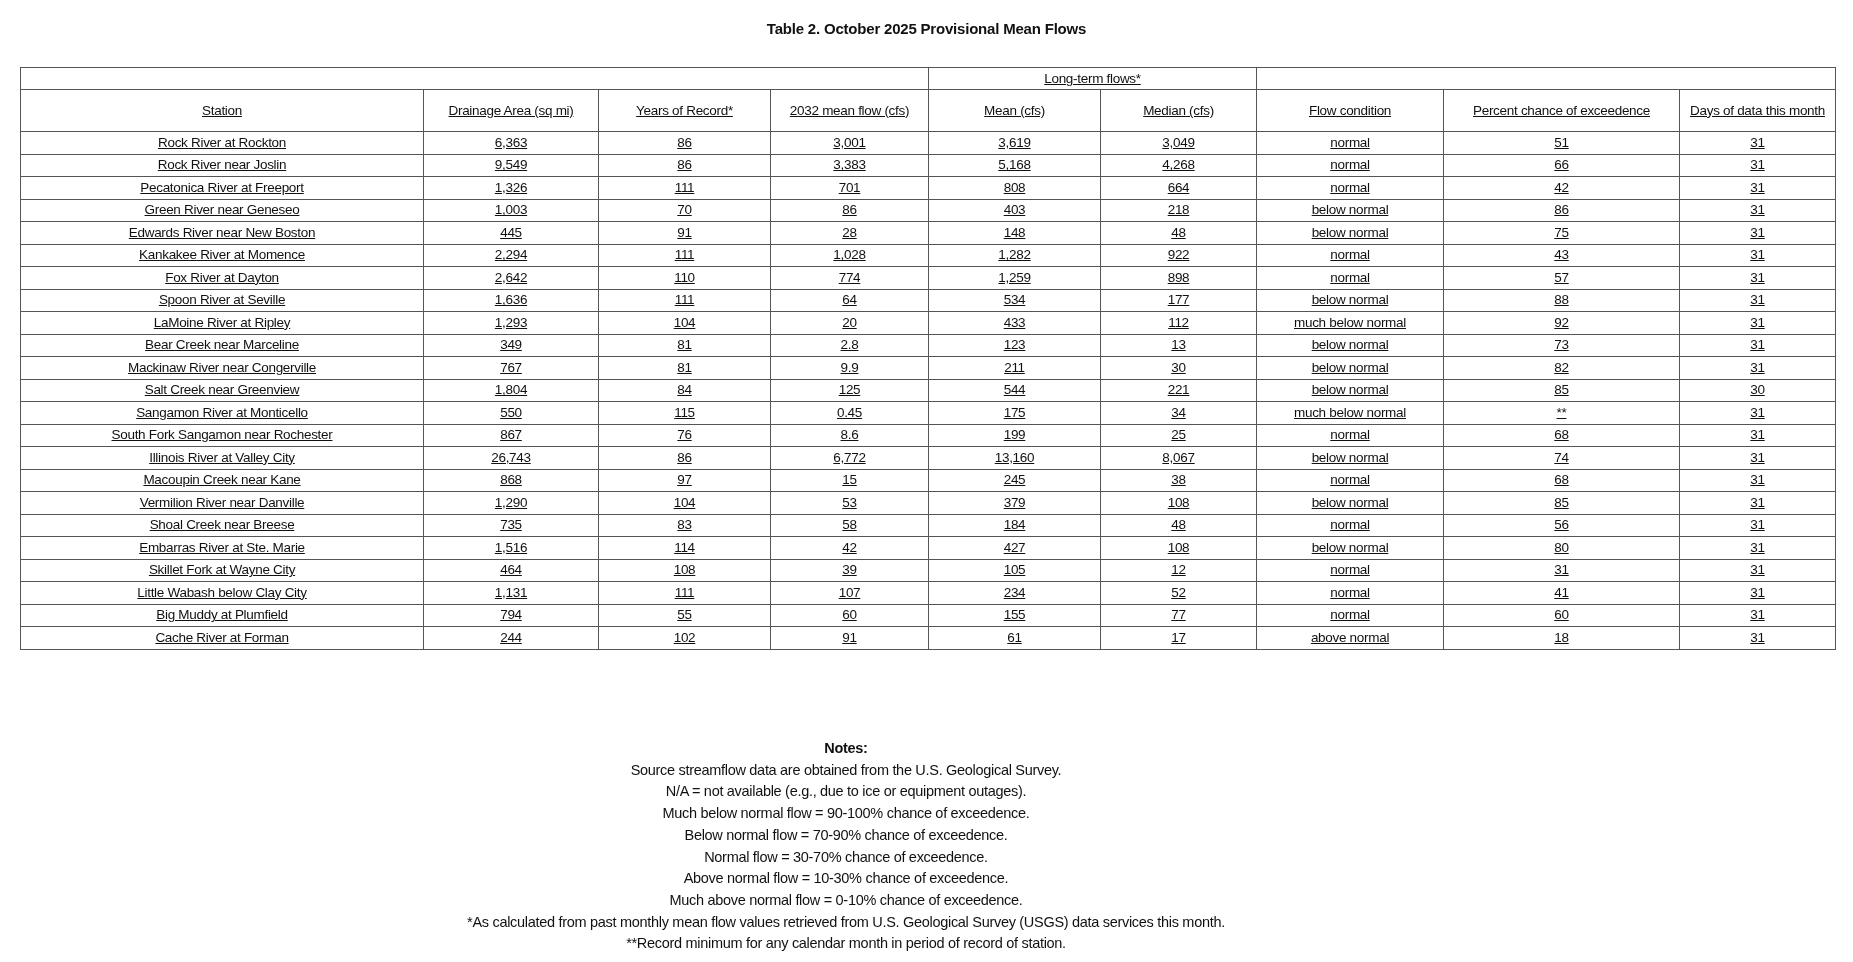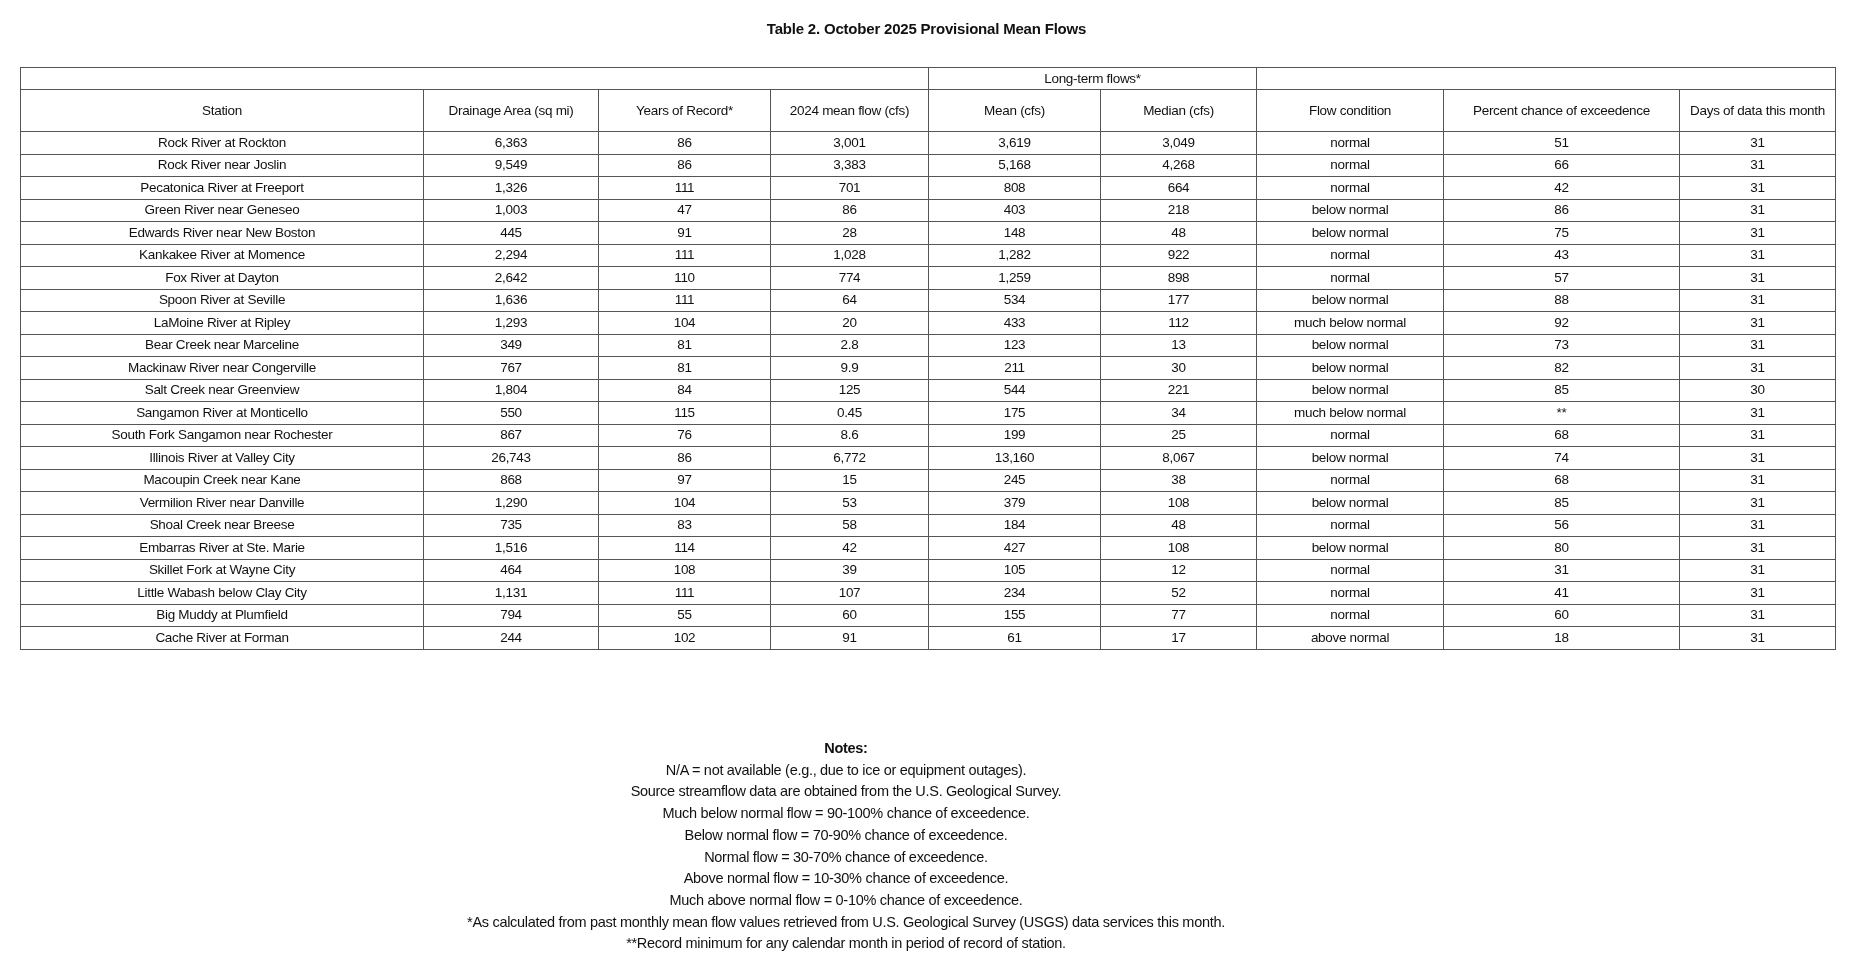--- a/index.html
+++ b/index.html
@@ -27,20 +27,21 @@
     }
     table.flows {
       position: absolute;
       top: 67px;
       left: 20px;
       width: 1815px;
       border-collapse: collapse;
       table-layout: fixed;
       font-size: 13.5px;
       letter-spacing: -0.3px;
+      text-decoration: underline;
     }
     table.flows td, table.flows th {
       border: 1px solid #555555;
       text-align: center;
       padding: 0 2px;
       font-weight: normal;
       white-space: nowrap;
       overflow: hidden;
     }
     tr.group-row th { height: 21px; }
@@ -80,21 +81,21 @@
   <thead>
     <tr class="group-row">
       <th colspan="4"></th>
       <th colspan="2">Long-term flows*</th>
       <th colspan="3"></th>
     </tr>
     <tr class="header-row">
       <th>Station</th>
       <th>Drainage Area (sq mi)</th>
       <th>Years of Record*</th>
-      <th>2024 mean flow (cfs)</th>
+      <th>2032 mean flow (cfs)</th>
       <th>Mean (cfs)</th>
       <th>Median (cfs)</th>
       <th>Flow condition</th>
       <th>Percent chance of exceedence</th>
       <th>Days of data this month</th>
     </tr>
   </thead>
   <tbody id="table-body">
       <tr class="data-row">
         <td>Rock River at Rockton</td>
@@ -125,21 +126,21 @@
         <td>701</td>
         <td>808</td>
         <td>664</td>
         <td>normal</td>
         <td>42</td>
         <td>31</td>
       </tr>
       <tr class="data-row">
         <td>Green River near Geneseo</td>
         <td>1,003</td>
-        <td>47</td>
+        <td>70</td>
         <td>86</td>
         <td>403</td>
         <td>218</td>
         <td>below normal</td>
         <td>86</td>
         <td>31</td>
       </tr>
       <tr class="data-row">
         <td>Edwards River near New Boston</td>
         <td>445</td>
@@ -348,22 +349,22 @@
         <td>above normal</td>
         <td>18</td>
         <td>31</td>
       </tr>
     </tbody>
 </table>
 
 <div class="notes">
   <div class="notes-title">Notes:</div>
   <div id="notes-lines">
+      <div>Source streamflow data are obtained from the U.S. Geological Survey.</div>
       <div>N/A = not available (e.g., due to ice or equipment outages).</div>
-      <div>Source streamflow data are obtained from the U.S. Geological Survey.</div>
       <div>Much below normal flow = 90-100% chance of exceedence.</div>
       <div>Below normal flow = 70-90% chance of exceedence.</div>
       <div>Normal flow = 30-70% chance of exceedence.</div>
       <div>Above normal flow = 10-30% chance of exceedence.</div>
       <div>Much above normal flow = 0-10% chance of exceedence.</div>
       <div>*As calculated from past monthly mean flow values retrieved from U.S. Geological Survey (USGS) data services this month.</div>
       <div>**Record minimum for any calendar month in period of record of station.</div>
     </div>
 </div>
 

